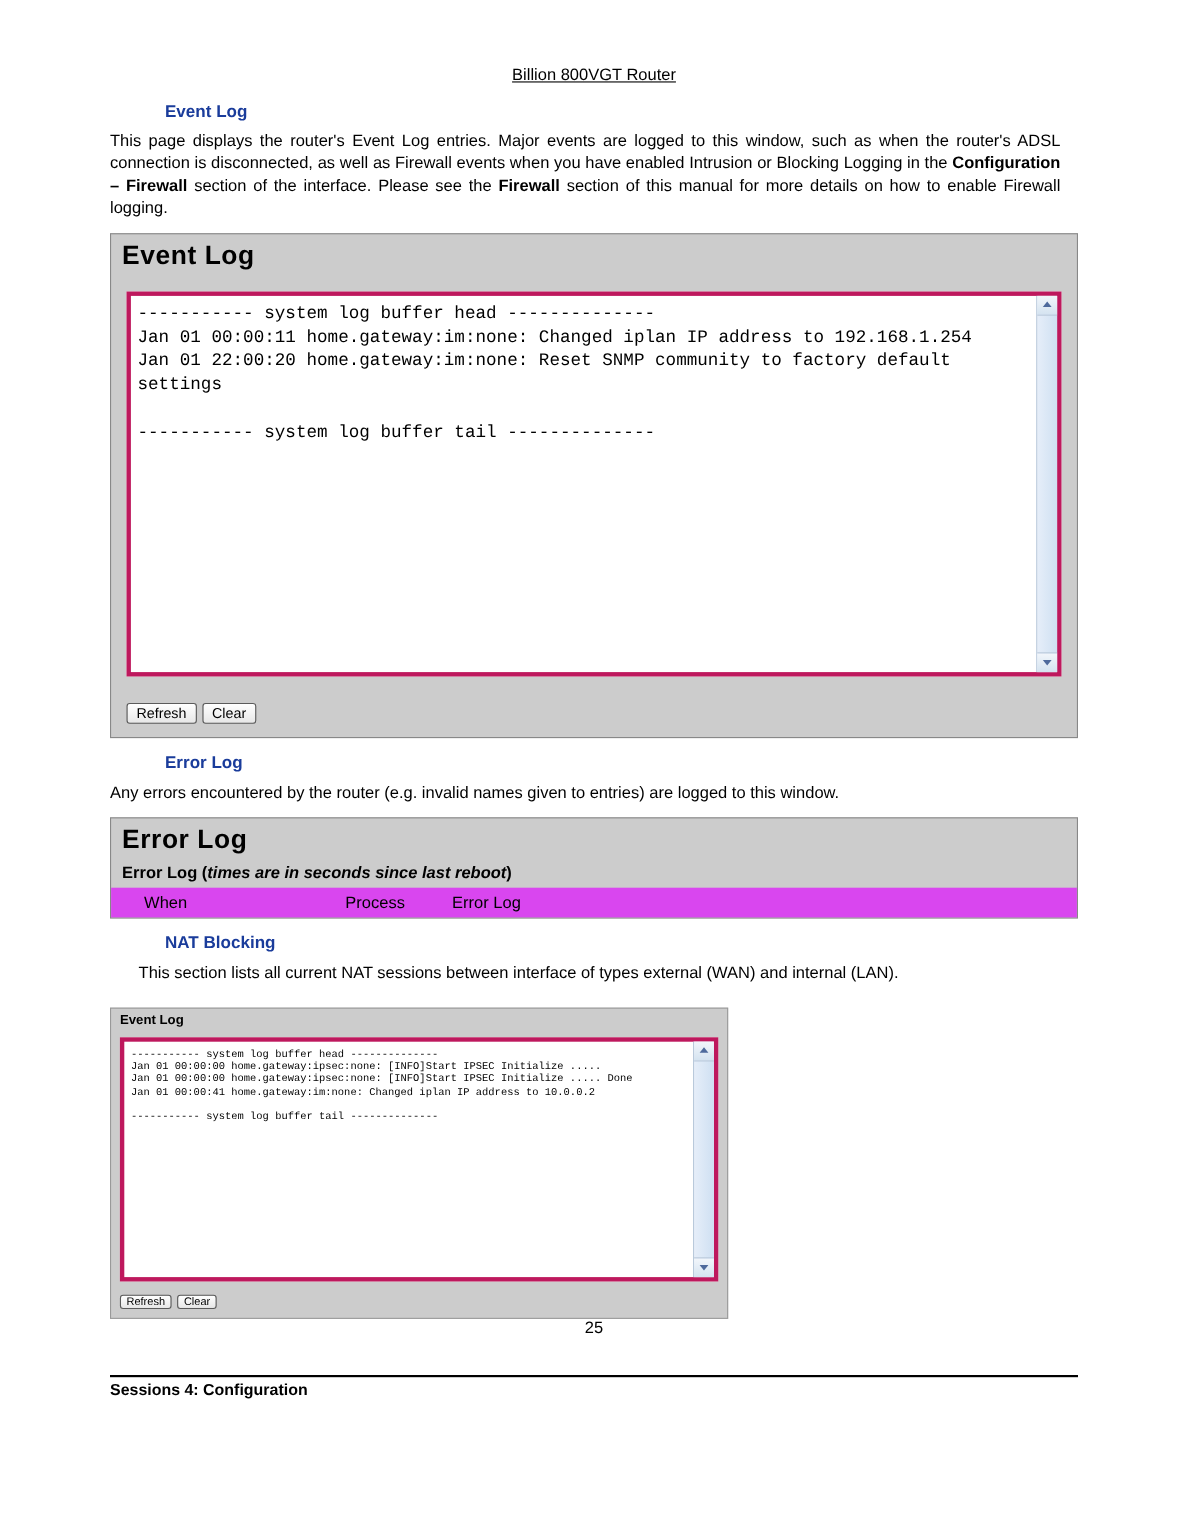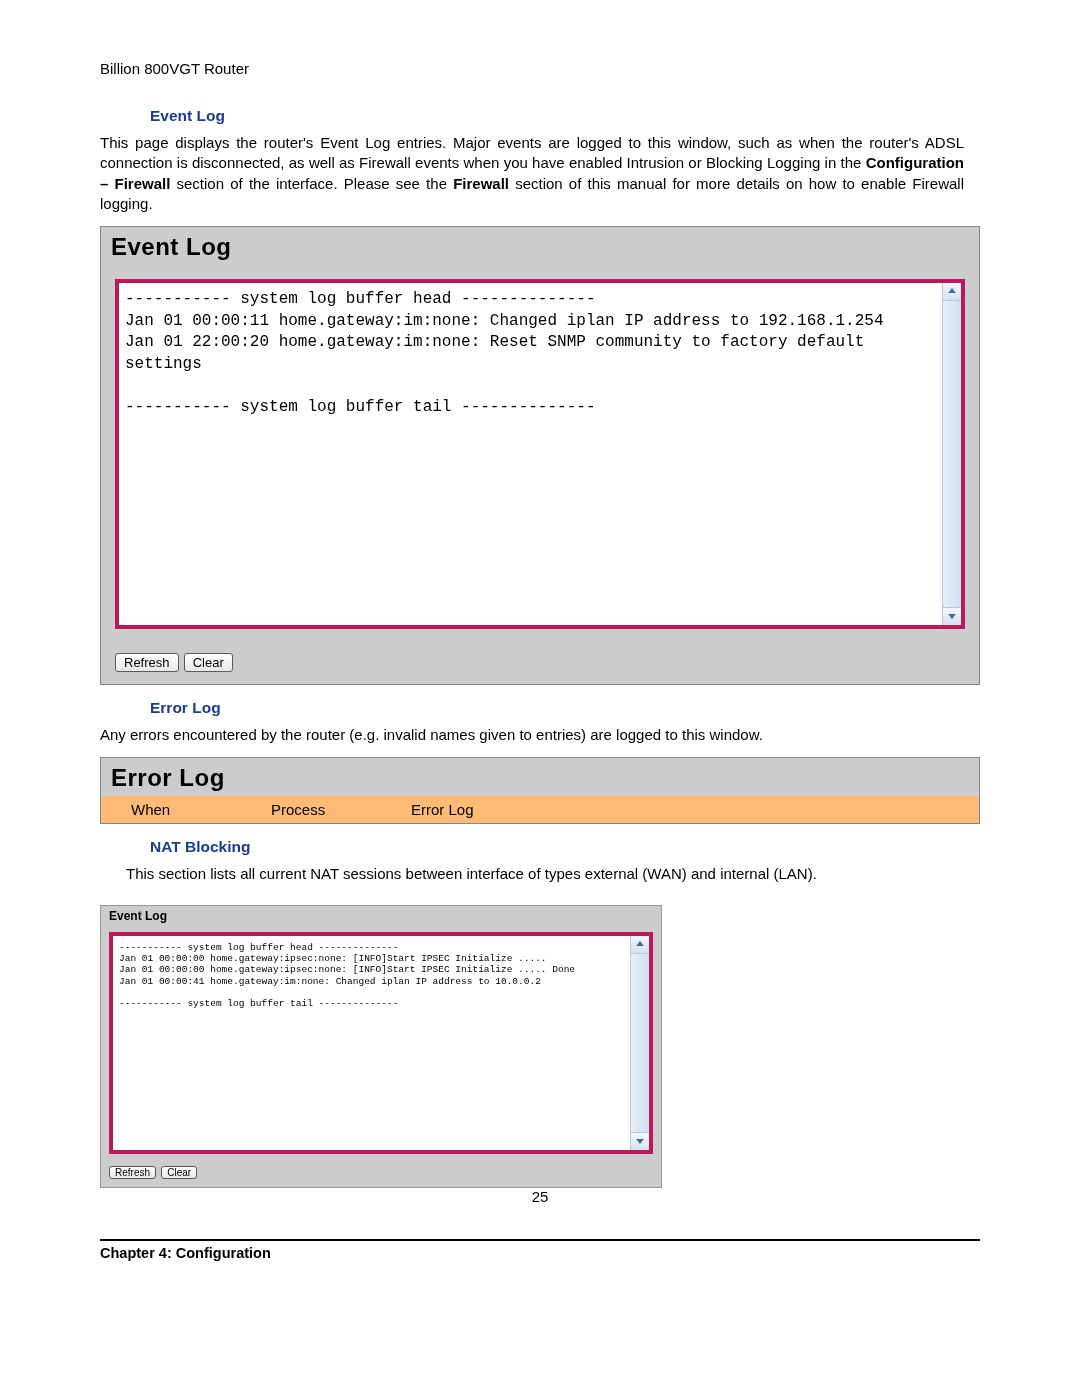--- a/index.html
+++ b/index.html
@@ -4,22 +4,23 @@
 <style>
   body {
     font-family: Arial, Helvetica, sans-serif;
     font-size: 15px;
     color: #000;
     background: #fff;
     margin: 0;
     padding: 60px 100px 60px 100px;
   }
   .header-text {
-    text-align: left;
-    margin-bottom: 30px;
+    text-align: center;
+    margin-bottom: 16px;
+    text-decoration: underline;
   }
   .section-heading {
     color: #1a3c9b;
     font-weight: bold;
     font-size: 15.5px;
     margin: 14px 0 8px 50px;
   }
   .body-text {
     text-align: justify;
     line-height: 1.35;
@@ -110,26 +111,26 @@
   .win-btn.small { font-size: 10px; padding: 0px 5px; }
 
   
   .subbar {
     font-size: 15px;
     font-weight: bold;
     padding: 3px 10px 5px 10px;
   }
   .subbar .italic { font-style: italic; }
   .err-row {
-    background: #fdba74;
+    background: #d946ef;
     padding: 5px 0 5px 0;
     display: flex;
   }
   .err-row .col1 { width: 140px; padding-left: 30px; }
-  .err-row .col2 { width: 140px; }
+  .err-row .col2 { width: 140px; text-align: center; }
   .err-row .col3 { flex: 1; }
 
   
   .panel2 {
     border: 1px solid #999;
     background: #cccccc;
     margin: 6px 0 0 0;
     width: 560px;
   }
   .panel2 .panel-title2 {
@@ -186,20 +187,23 @@
     <span class="win-btn">Clear</span>
   </div>
 </div>
 
 <div class="section-heading">Error Log</div>
 
 <p class="body-text">Any errors encountered by the router (e.g. invalid names given to entries) are logged to this window.</p>
 
 <div class="panel" style="padding-bottom:0;">
   <div class="panel-title">Error Log</div>
+  <div class="subbar">
+    <span>Error Log (</span><span class="italic">times are in seconds since last reboot</span><span>)</span>
+  </div>
   <div class="err-row">
     <div class="col1">When</div>
     <div class="col2">Process</div>
     <div class="col3">Error Log</div>
   </div>
 </div>
 
 <div class="section-heading">NAT Blocking</div>
 
 <p class="body-text-indent">This section lists all current NAT sessions between interface of types external (WAN) and internal (LAN).</p>
@@ -221,15 +225,15 @@
     </div>
   </div>
   <div class="btn-row small">
     <span class="win-btn small">Refresh</span>
     <span class="win-btn small">Clear</span>
   </div>
 </div>
 
 <div class="page-number">25</div>
 <div class="footer-line">
-  <span class="left">Chapter 4: Configuration</span>
+  <span class="left">Sessions 4: Configuration</span>
   <span></span>
 </div>
 
 </body></html>

